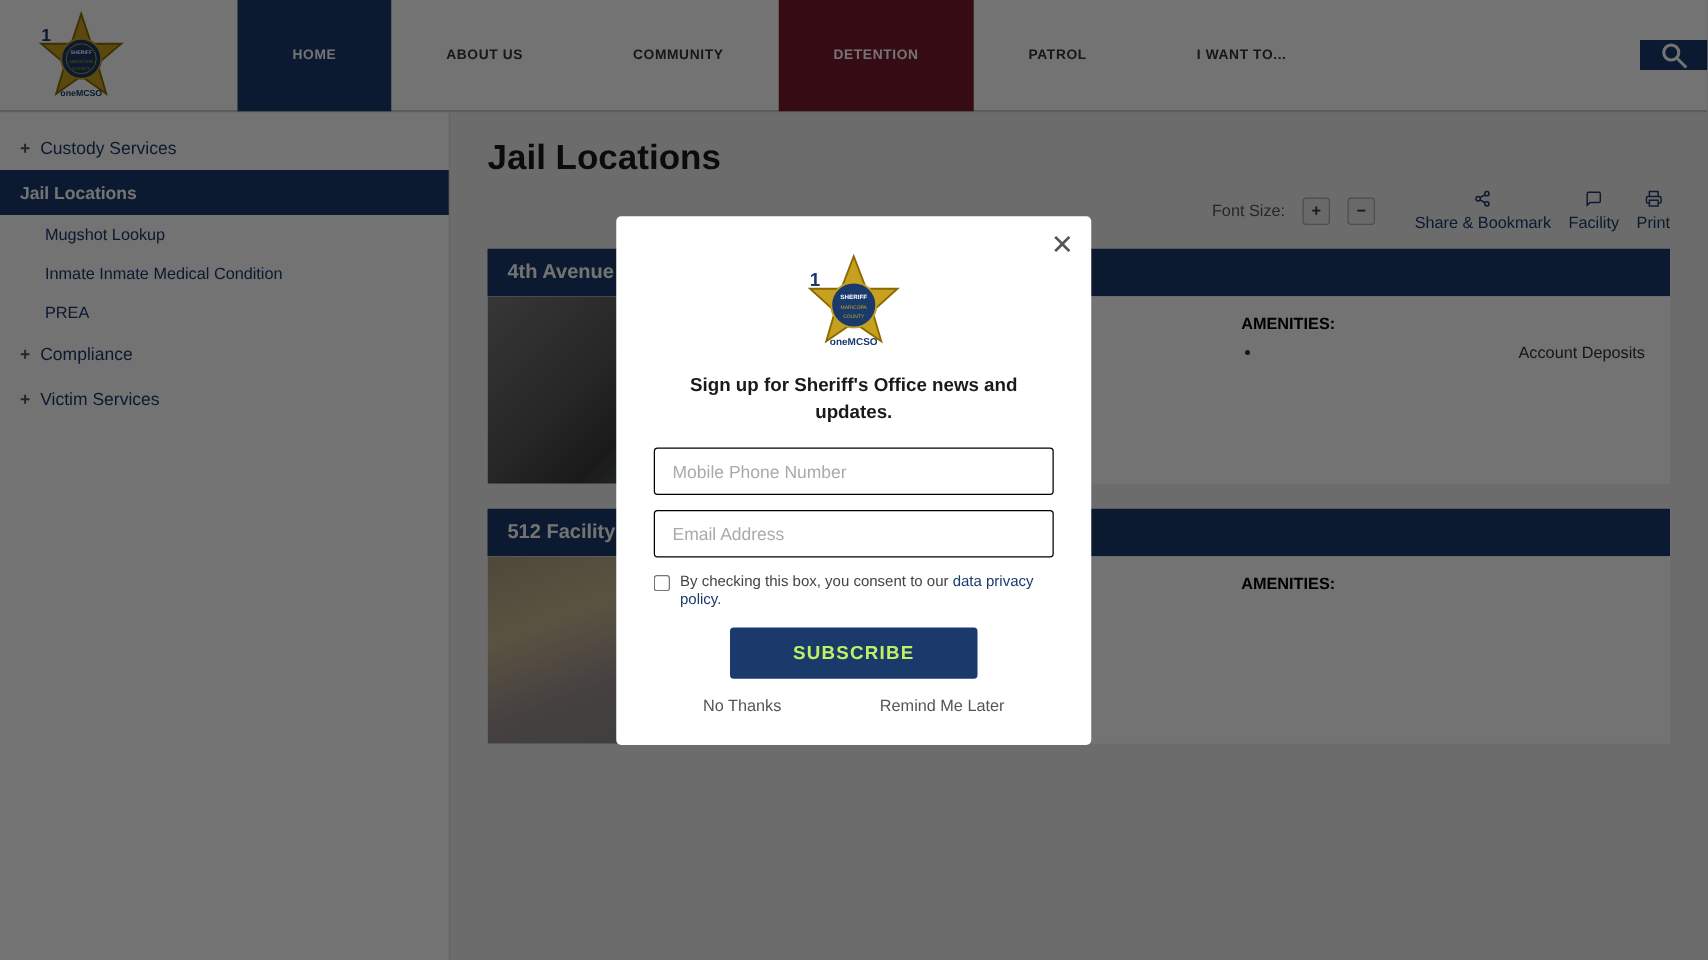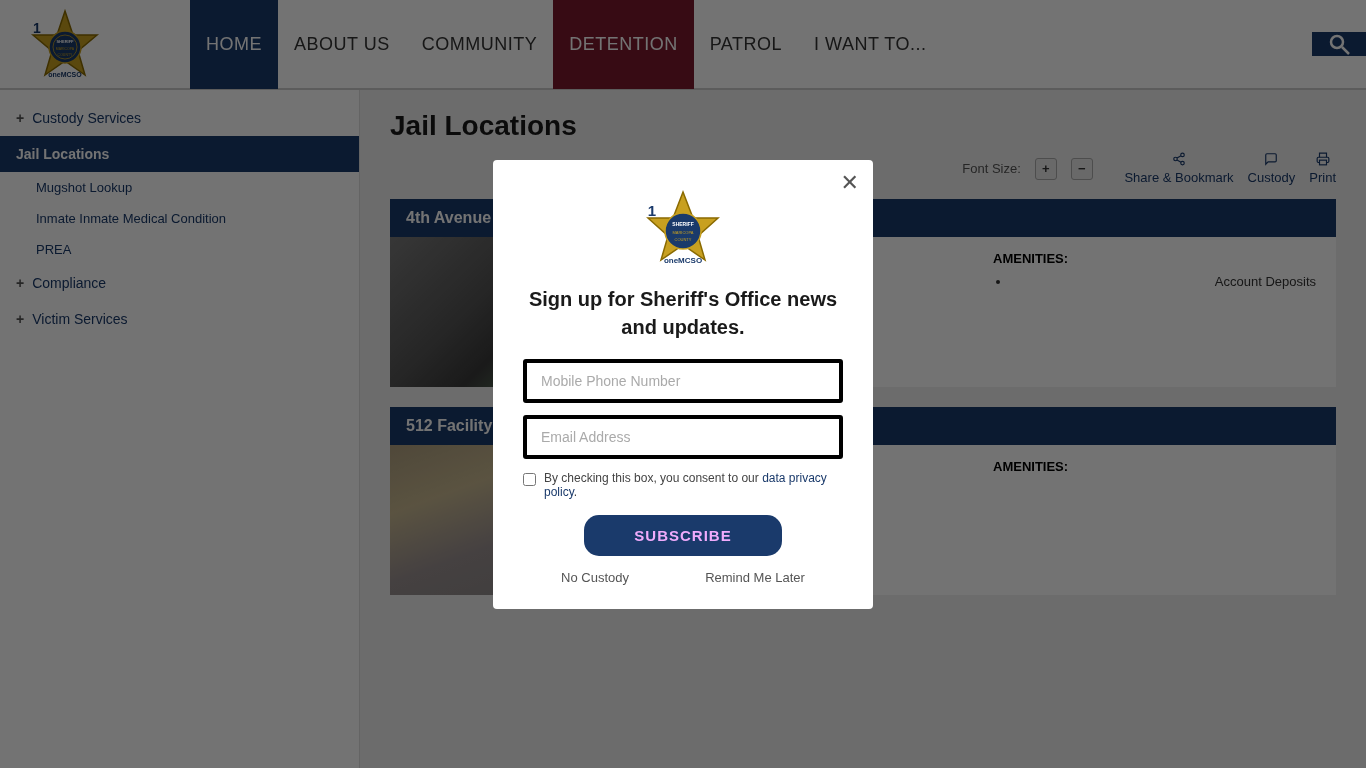--- a/index.html
+++ b/index.html
@@ -31,23 +31,23 @@
     .nav {
       display: flex;
       align-items: stretch;
       height: 90px;
       flex: 1;
     }
     .nav-item {
       display: flex;
       align-items: center;
       justify-content: center;
-      padding: 0 16px;
-      font-size: 18px;
-      font-weight: 400;
+      padding: 0 44px;
+      font-size: 11px;
+      font-weight: 700;
       text-transform: uppercase;
       cursor: pointer;
       color: #333;
       letter-spacing: 0.5px;
       white-space: nowrap;
     }
     .nav-item.home { background: #1a3a6b; color: #fff; }
     .nav-item.detention { background: #7b1a2e; color: #ffffff; }
     .nav-search {
       margin-left: auto;
@@ -206,55 +206,55 @@
       top: 10px; right: 14px;
       font-size: 22px;
       cursor: pointer;
       color: #555;
       background: none;
       border: none;
     }
     .modal-logo { margin: 0 auto 14px; }
     .modal-logo svg { width: 110px; height: 80px; }
     .modal-title {
-      font-size: 20px;
+      font-size: 15px;
       font-weight: bold;
       color: #1a1a1a;
       margin-bottom: 18px;
       line-height: 1.4;
     }
     .modal input[type="text"] {
       width: 100%;
       padding: 10px 14px;
-      border: 4px solid #000000;
+      border: 1px solid #000000;
       border-radius: 3px;
       font-size: 14px;
       margin-bottom: 12px;
       color: #888;
     }
     .modal input[type="text"]::placeholder { color: #aaa; }
     .modal-checkbox {
       display: flex;
       align-items: flex-start;
       gap: 8px;
       font-size: 12px;
       color: #444;
       text-align: left;
       margin-bottom: 16px;
     }
     .modal-checkbox input { margin-top: 2px; }
     .modal-checkbox a { color: #1a3a6b; }
     .subscribe-btn {
       background: #1a3a6b;
-      color: #f0abfc;
+      color: #bef264;
       border: none;
       padding: 12px 50px;
       font-size: 15px;
       font-weight: bold;
-      border-radius: 15px;
+      border-radius: 3px;
       cursor: pointer;
       letter-spacing: 1px;
       margin-bottom: 14px;
     }
     .modal-links {
       display: flex;
       justify-content: space-around;
       font-size: 13px;
       color: #555;
     }
@@ -345,21 +345,21 @@
             <circle cx="18" cy="19" r="3"></circle>
           <line x1="8.59" y1="13.51" x2="15.42" y2="17.49"></line>
             <line x1="15.41" y1="6.51" x2="8.59" y2="10.49"></line>
         </svg>
         <a>Share &amp; Bookmark</a>
       </span>
       <span class="toolbar-group">
         <svg width="14" height="14" viewBox="0 0 24 24" fill="none" stroke="#1a3a6b" stroke-width="2">
           <path d="M21 15a2 2 0 0 1-2 2H7l-4 4V5a2 2 0 0 1 2-2h14a2 2 0 0 1 2 2z"></path>
         </svg>
-        <a>Custody</a>
+        <a>Facility</a>
       </span>
       <span class="toolbar-group">
         <svg width="14" height="14" viewBox="0 0 24 24" fill="none" stroke="#1a3a6b" stroke-width="2">
           <polyline points="6 9 6 2 18 2 18 9"></polyline>
             <path d="M6 18H4a2 2 0 0 1-2-2v-5a2 2 0 0 1 2-2h16a2 2 0 0 1 2 2v5a2 2 0 0 1-2 2h-2"></path>
           <rect x="6" y="14" width="12" height="8"></rect>
         </svg>
         <a>Print</a>
       </span>
     </div>
@@ -442,17 +442,17 @@
       <input type="checkbox" style="">
       <span>
         <span>By checking this box, you consent to our </span>
         <a>data privacy policy</a>.
       </span>
     </div>
 
     <button class="subscribe-btn">SUBSCRIBE</button>
 
     <div class="modal-links">
-      <span>No Custody</span>
+      <span>No Thanks</span>
       <span>Remind Me Later</span>
     </div>
   </div>
 </div>
 
 </body></html>

